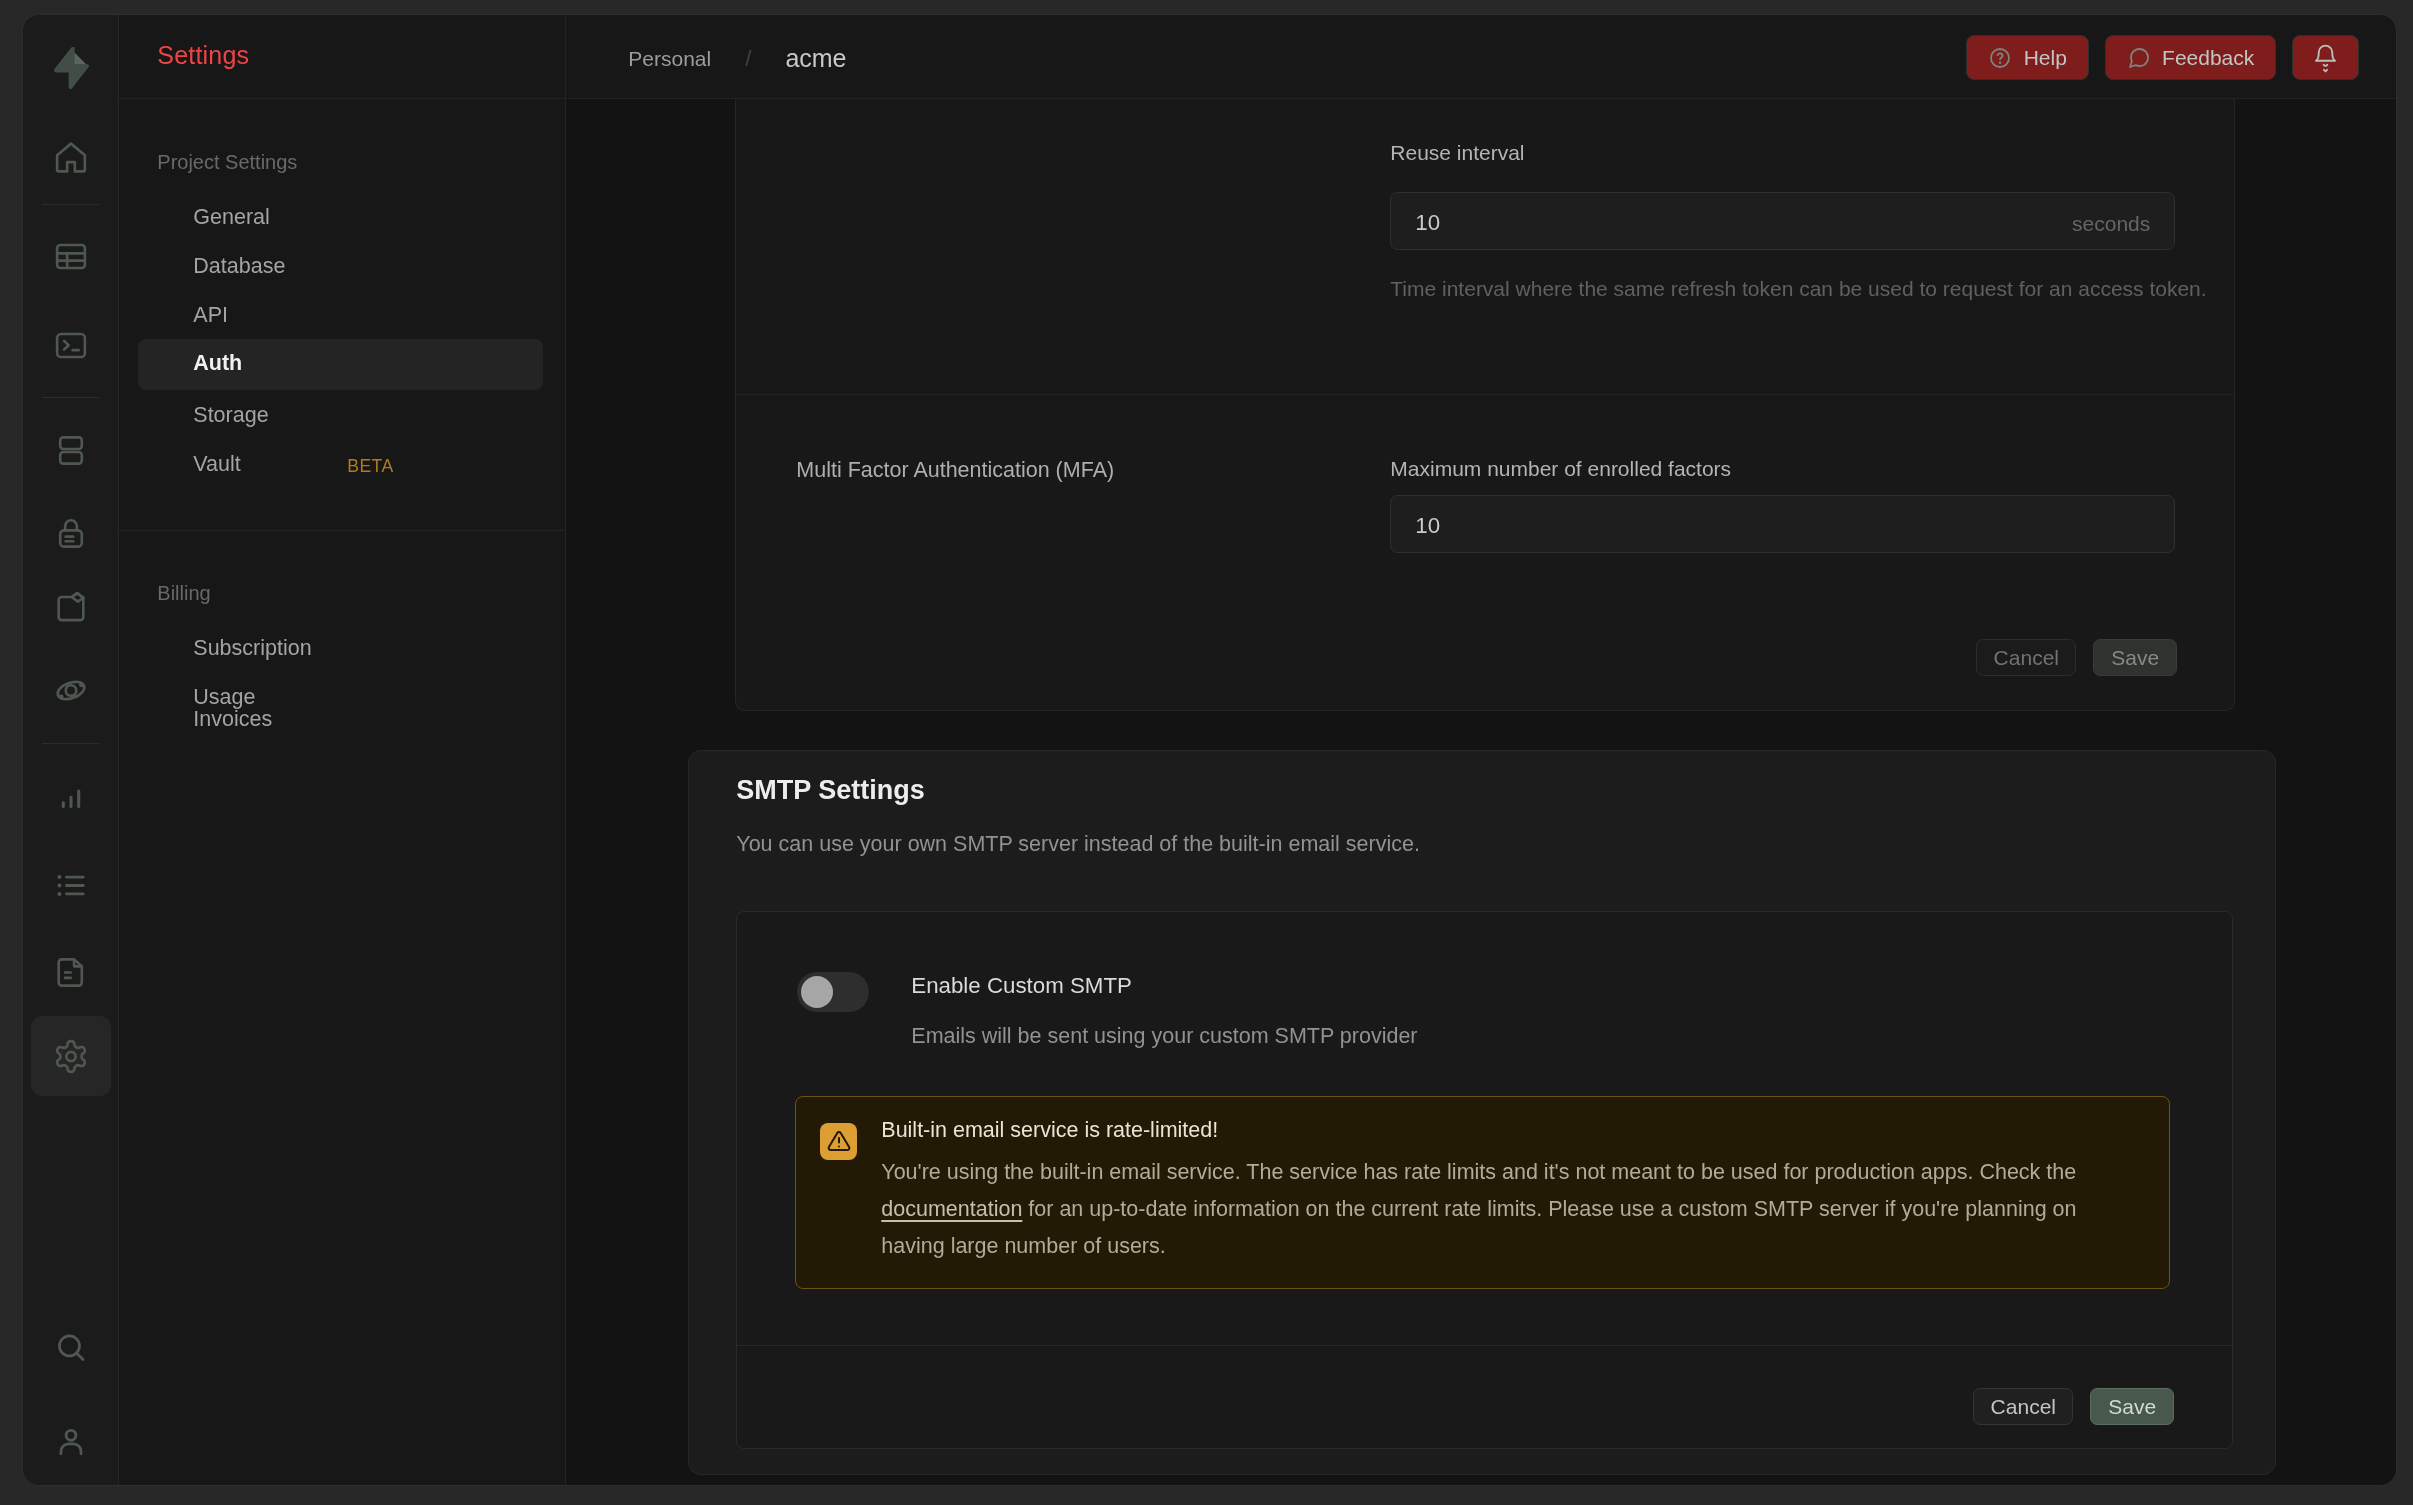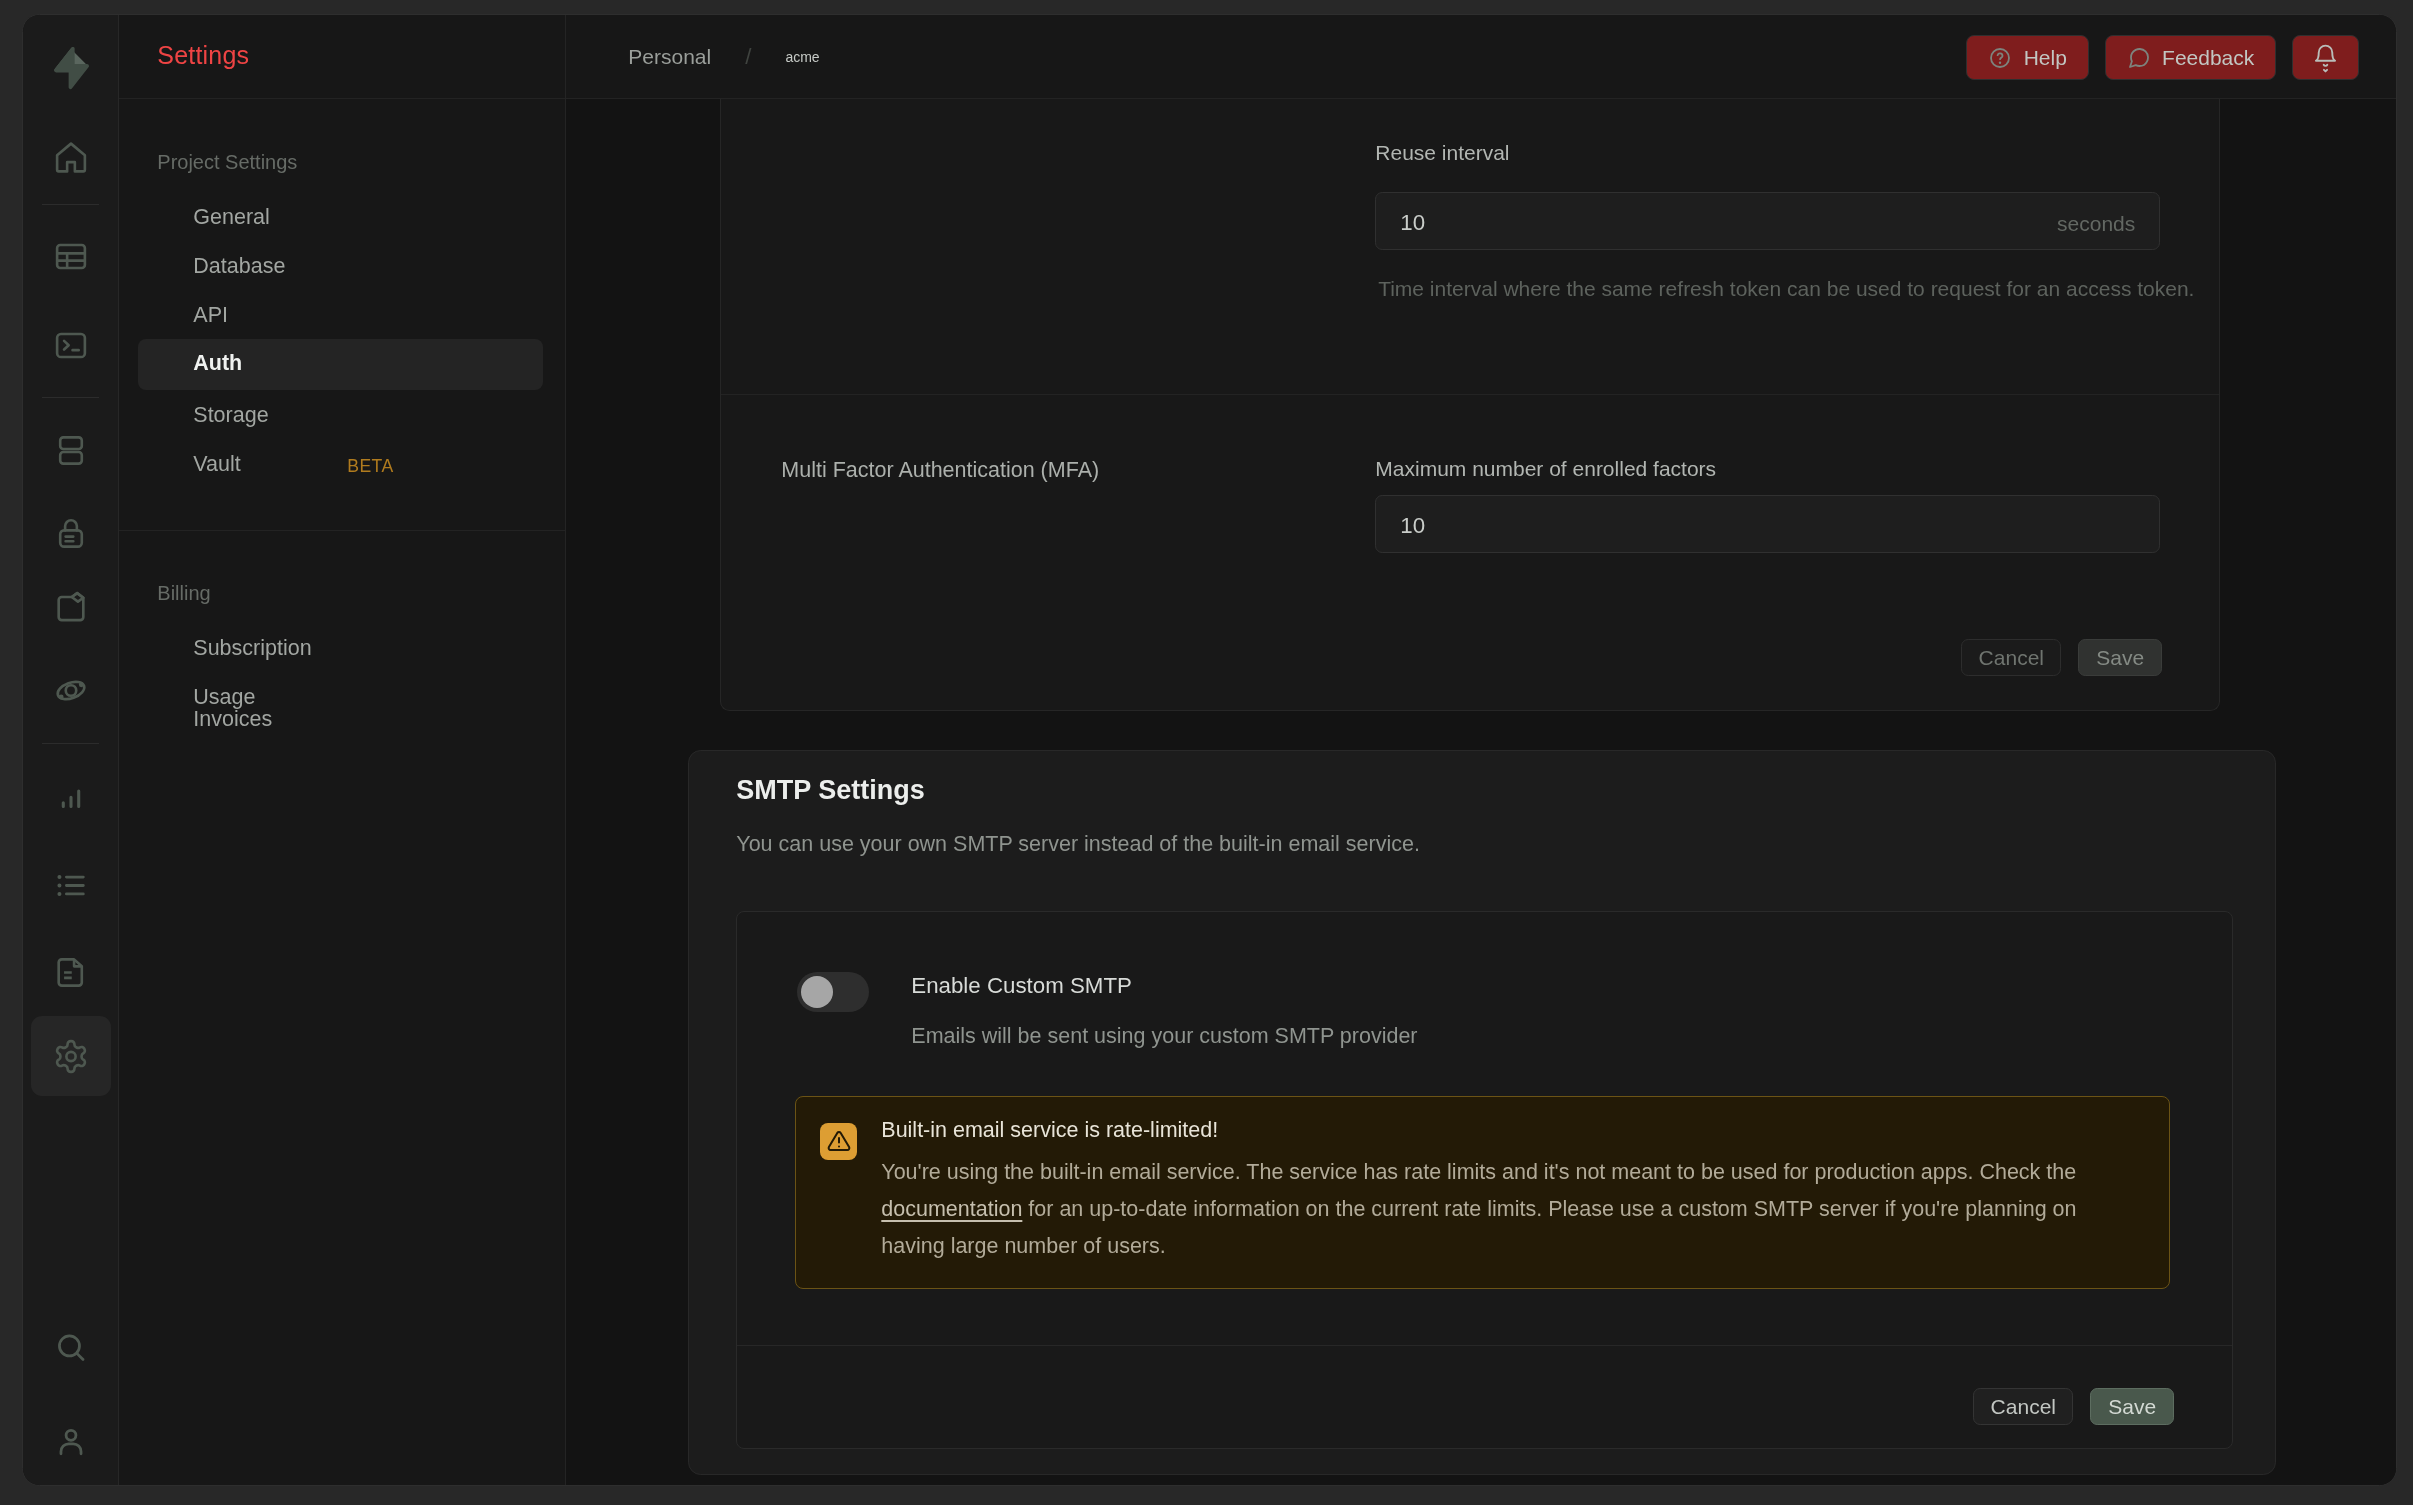--- a/index.html
+++ b/index.html
@@ -25,32 +25,32 @@
   .navitem { position:absolute; left:38px; font-size:21.5px; color:#a2a6a2; cursor:pointer;margin-left:36px; }
   .navsel { position:absolute; left:19px; right:22.3px; height:51px; background:#242424; border-radius:8px; }
   .navsel .navitem { position:absolute; left:19px; top:12px; color:#f0f2f0; font-weight:bold; }
   .beta { position:absolute; left:154px; top:3.2px; font-size:17.6px; color:#b07b1e; letter-spacing:0.4px; }
   .side-div { position:absolute; left:0; right:0; border-top:0.8px solid #232323; }
 
   
   .topbar { position:absolute; left:543px; right:0; top:0; height:84px; background:#171717; border-bottom:0.8px solid #232323; }
   .crumbs { position:absolute; left:62px; top:29px; font-size:21px; color:#9a9e9a; display:flex; align-items:center; }
   .crumb-sep { margin:0 34px; color:#3f433f; font-size:22.3px; }
-  .crumb-current { color:#c6cac6; font-size:14px; }
+  .crumb-current { color:#c6cac6; font-size:25px; }
   .topbtns { position:absolute; right:37px; top:20px; display:flex; gap:16px; align-items:center; }
   .tbtn { height:45px; background:#7f1d1d; border:0.8px solid #2f2f2f; border-radius:8px; display:flex; align-items:center; gap:11.2px; padding:0 21px; color:#c2c6c2; font-size:21px; cursor:pointer; }
   .tbtn svg { width:24px; height:24px; color:#7d837d; }
   .bellbtn { width:67px; justify-content:center; padding:0; }
   .bellbtn svg { width:27px; height:32px; color:#b9bdb9; }
 
   
   .content { position:absolute; left:543px; top:84px; right:0; bottom:0; background:#131313; }
 
-  .upper-card { position:absolute; left:154px; top:0; width:1500px; height:612px; background:#181818;
-                border:0.8px solid #262626; border-top:none; border-radius:0 0 9.6px 9.6px;text-align:center; }
+  .upper-card { position:absolute; left:169px; top:0; width:1500px; height:612px; background:#181818;
+                border:0.8px solid #262626; border-top:none; border-radius:0 0 9.6px 9.6px; }
   .field-label { position:absolute; font-size:21px; color:#b2b6b2; }
   .tinput { position:absolute; width:785px; height:58px; background:#1e1e1e; border:0.8px solid #303030; border-radius:7.2px; }
   .tinput .val { position:absolute; left:24px; top:17px; font-size:22.3px; color:#c9cdc9; }
   .tinput .suffix { position:absolute; right:24px; top:18.4px; font-size:21px; color:#636863; }
   .field-desc { position:absolute; font-size:21px; line-height:35px; color:#5d625d; }
   .hdiv { position:absolute; left:0; right:0; border-top:0.8px solid #232323; }
 
   .btn { position:absolute; height:37px; border-radius:7.2px; font-size:21px; display:flex; align-items:center; justify-content:center; cursor:pointer; }
   .btn-cancel-dis { background:#1b1b1b; border:0.8px solid #2d2d2d; color:#6f746f; }
   .btn-save-dis { background:#303230; border:0.8px solid #3a3c3a; color:#848a84; }

